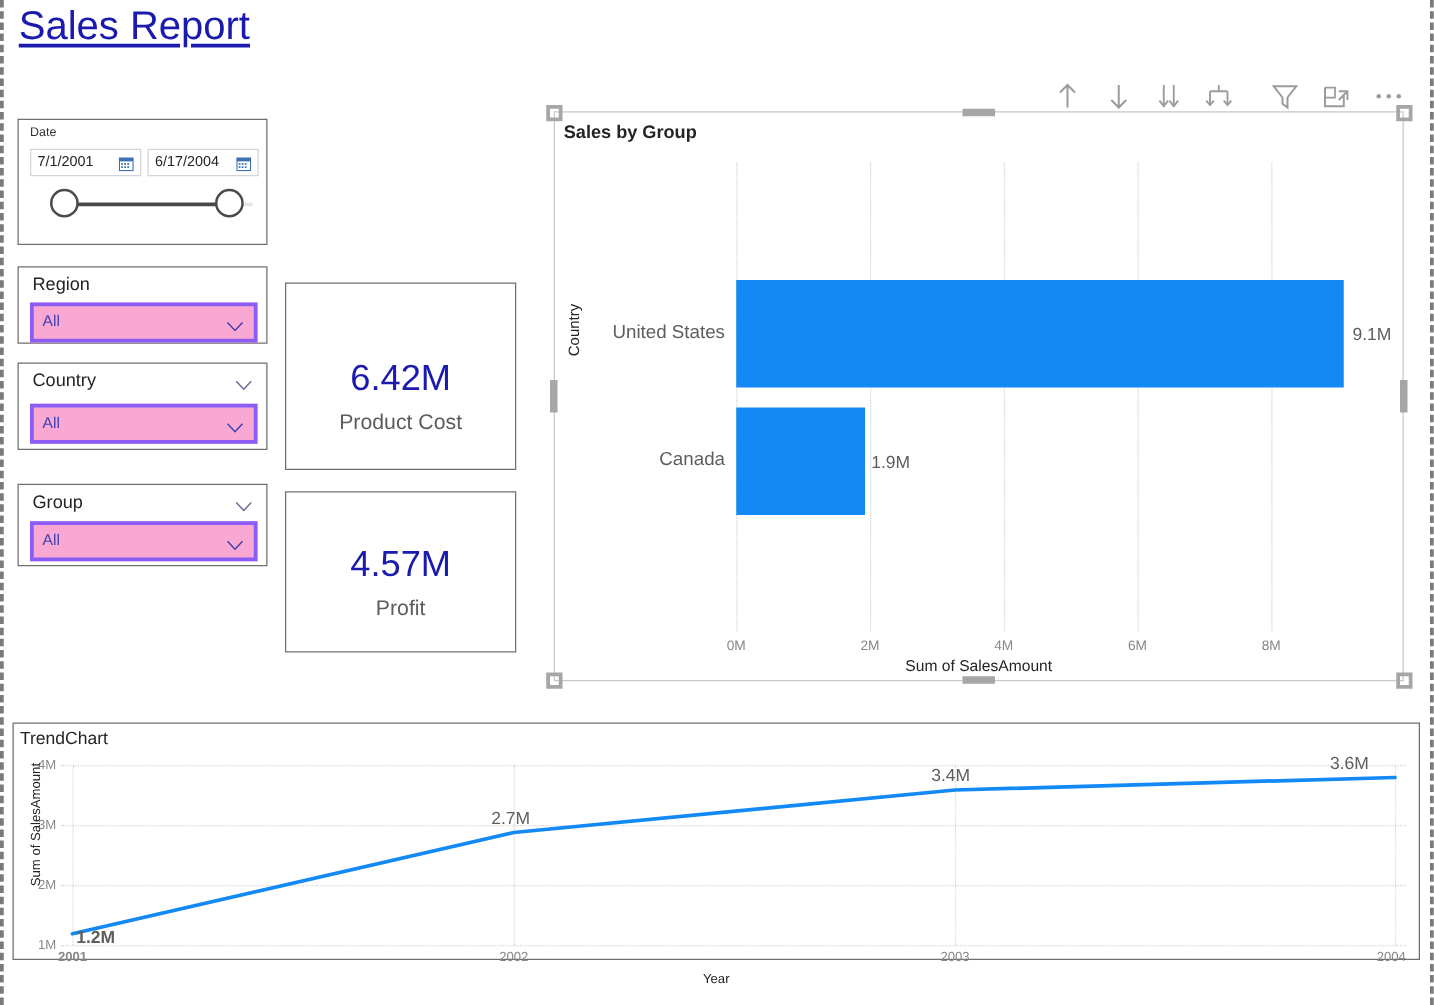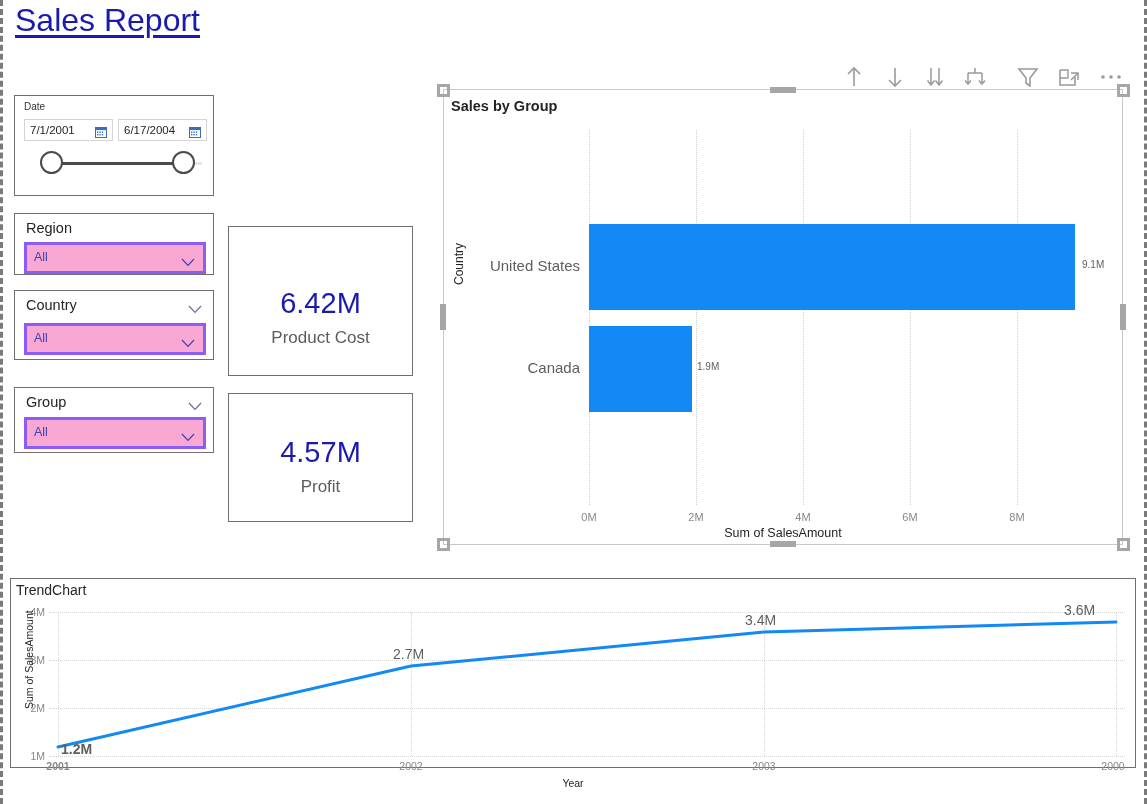--- a/index.html
+++ b/index.html
@@ -213,21 +213,21 @@
     background: #1289f5;
   }
   .bar-cat-label {
     position: absolute;
     font-size: 15px;
     color: #605e5c;
     text-align: right;
   }
   .bar-value-label {
     position: absolute;
-    font-size: 10px;
+    font-size: 14px;
     color: #605e5c;
   }
   .axis-tick-x {
     position: absolute;
     font-size: 11px;
     color: #8a8886;
     text-align: center;
     width: 40px;
   }
   #bar-axis-title-x {
@@ -542,19 +542,19 @@
     </svg>
 
     <div class="trend-point-label" style="left:50px; top:162px;font-weight:bold;">1.2M</div>
     <div class="trend-point-label" style="left:382px; top:67px;">2.7M</div>
     <div class="trend-point-label" style="left:734px; top:33px;">3.4M</div>
     <div class="trend-point-label" style="left:1053px; top:23px;">3.6M</div>
 
     <div class="trend-tick-x" style="left:27px; top:181px;font-weight:bold;">2001</div>
     <div class="trend-tick-x" style="left:380px; top:181px;">2002</div>
     <div class="trend-tick-x" style="left:733px; top:181px;">2003</div>
-    <div class="trend-tick-x" style="left:1082px; top:181px;">2000</div>
+    <div class="trend-tick-x" style="left:1082px; top:181px;">2004</div>
 
     <div id="trend-axis-title-x">Year</div>
     <div id="trend-axis-title-y">Sum of SalesAmount</div>
   </div>
 
 </div>
 
 </body></html>

